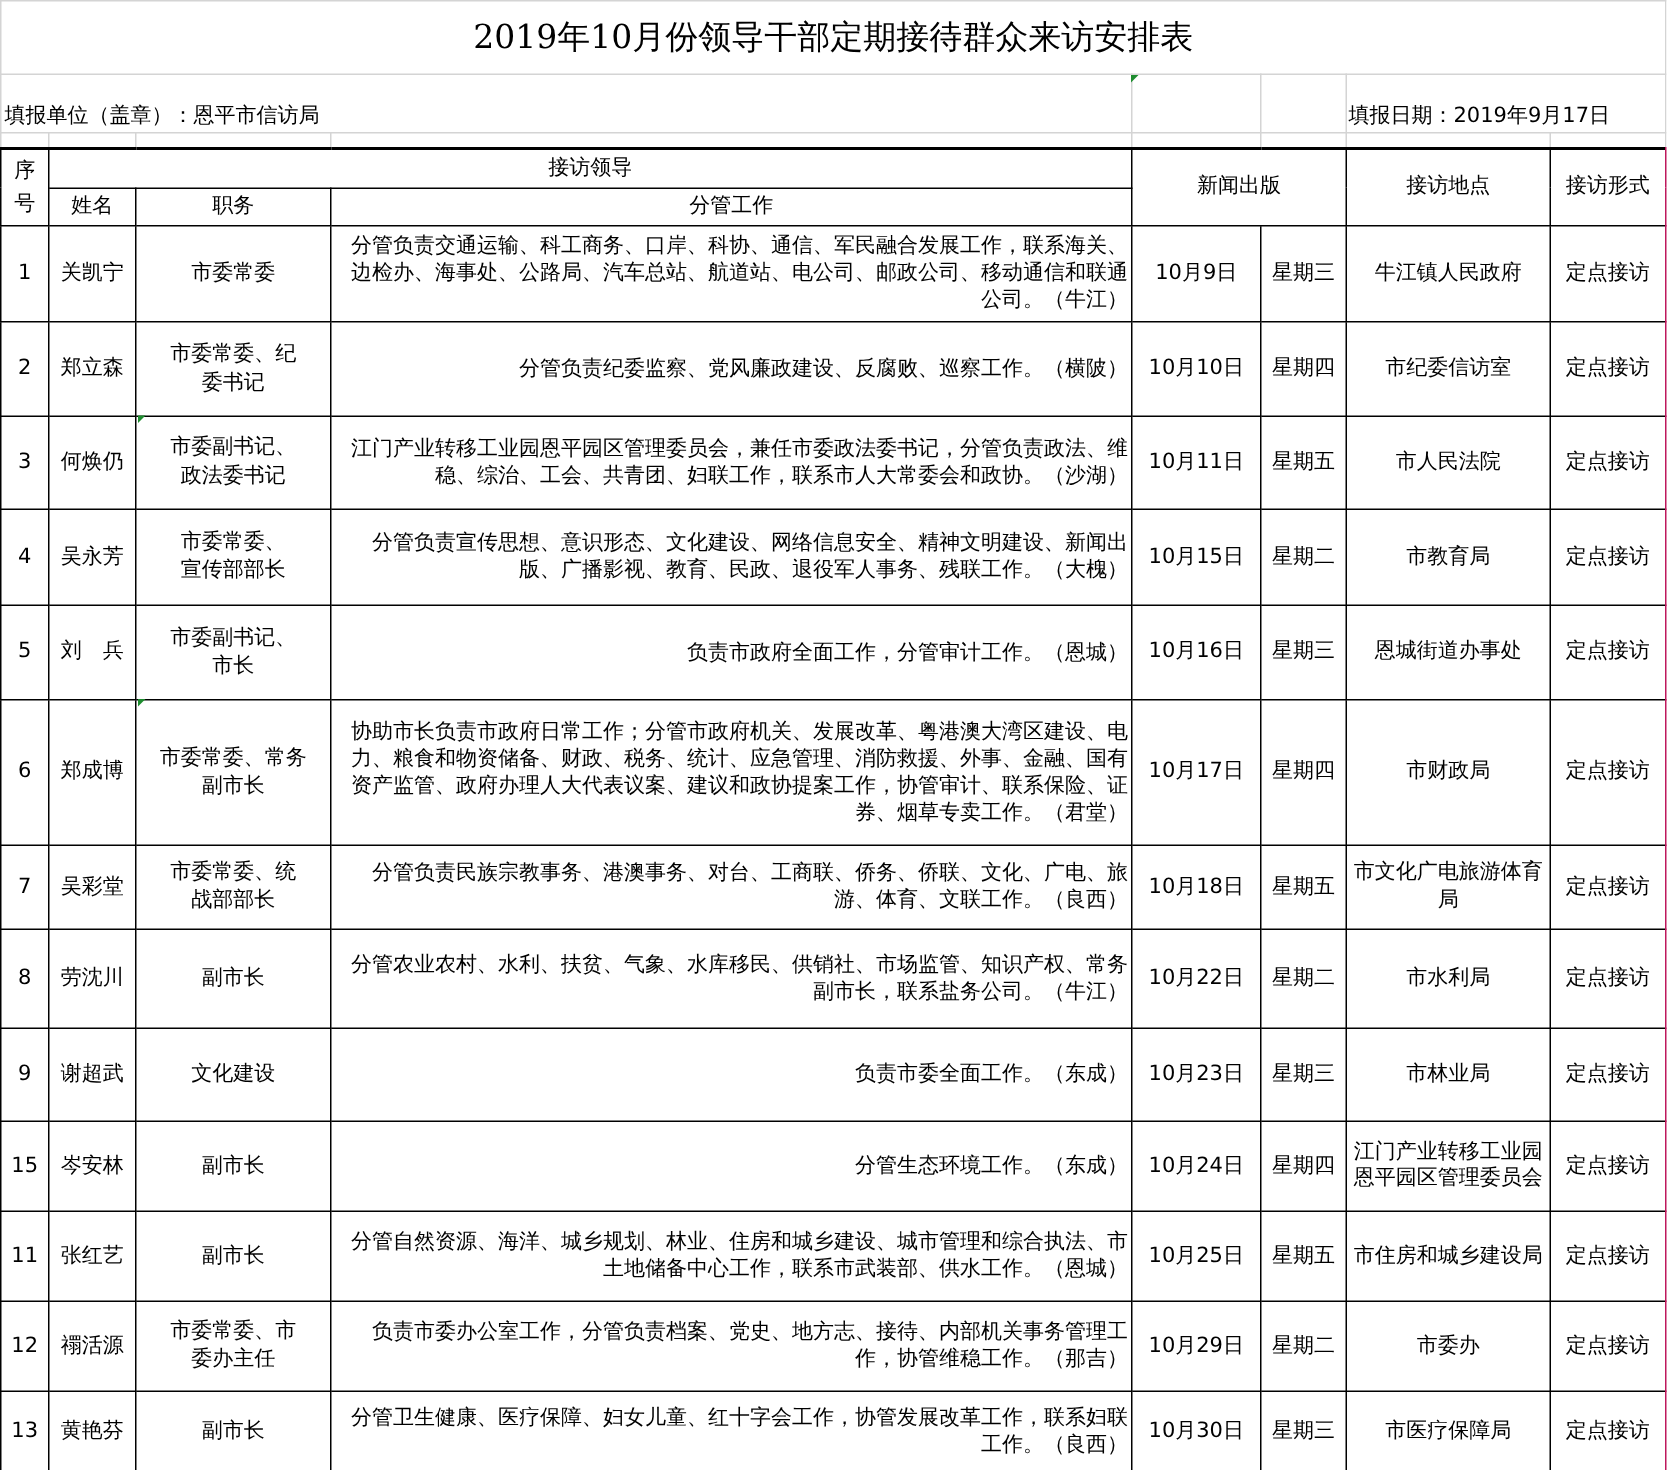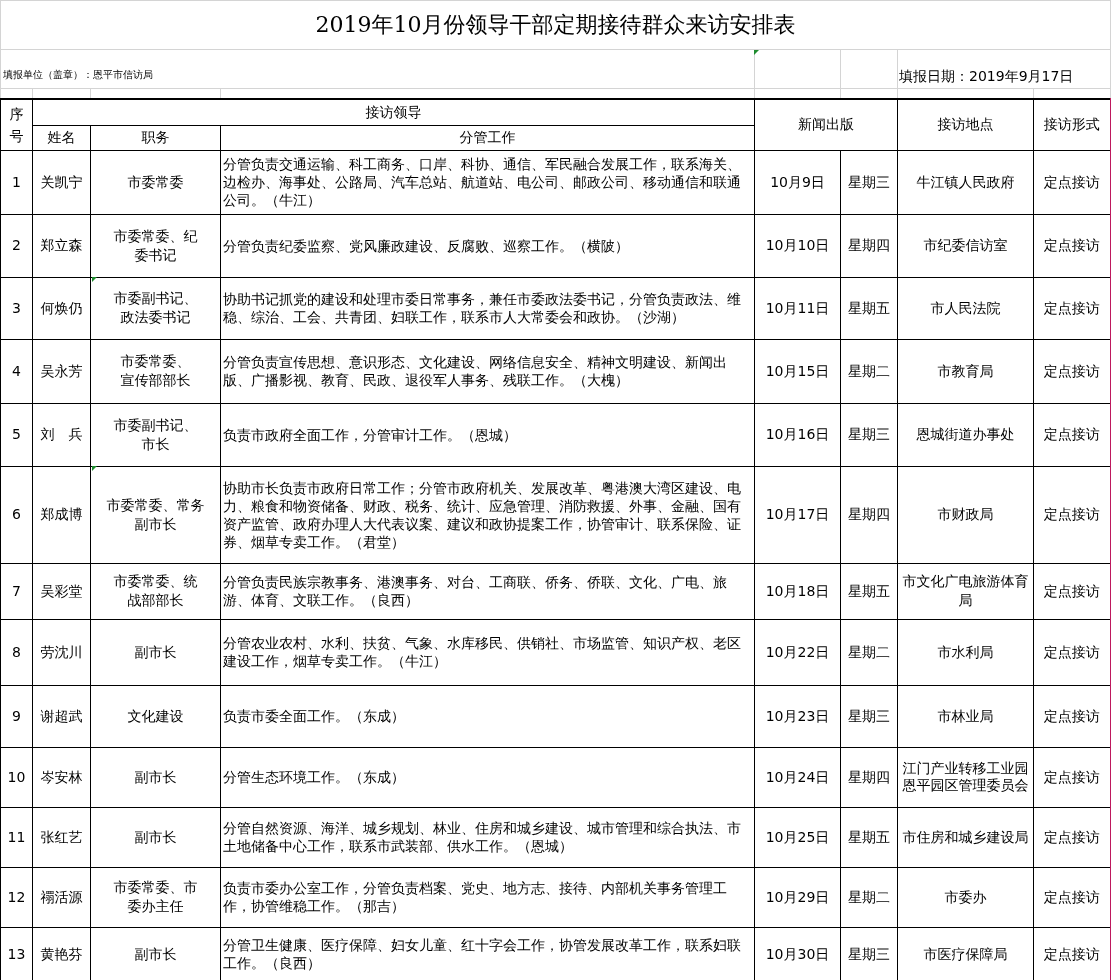--- a/index.html
+++ b/index.html
@@ -3,27 +3,27 @@
 <meta charset="utf-8">
 <style>
   html, body { margin:0; padding:0; background:#ffffff; }
   body { width:1111px; height:980px; position:relative; overflow:hidden;
          font-family:"DejaVu Sans", "Liberation Sans", sans-serif; color:#000; }
   .gridline-h { position:absolute; left:0; width:1111px; height:1px; background:#d4d4d4; }
   .gridline-v { position:absolute; width:1px; background:#d4d4d4; }
   .title { position:absolute; left:0; top:0; width:1111px; height:50px;
            display:flex; align-items:center; justify-content:center;
            font-family:"DejaVu Serif", "Liberation Serif", serif; font-size:22px; }
-  .sub-left { position:absolute; left:3px; top:68px; font-size:10px; }
+  .sub-left { position:absolute; left:3px; top:68px; font-size:14px; }
   .sub-right { position:absolute; left:899px; top:68px; font-size:14px; }
   .green-mark { position:absolute; width:0; height:0; border-top:5px solid #1e8c2f; border-right:5px solid transparent; }
   table.sched { position:absolute; left:0; top:98px; border-collapse:collapse; table-layout:fixed; width:1111px; }
   table.sched td { border:1px solid #000; padding:0 2px; font-size:14px; line-height:19px;
                    text-align:center; vertical-align:middle; overflow:hidden; }
-  table.sched td.duty { text-align:left; padding-left:2px; font-size:14px; line-height:18px; }
+  table.sched td.duty { text-align:right; padding-left:2px; font-size:14px; line-height:18px; }
   table.sched td.hdr { font-size:14px; }
   table.sched { border-top:2px solid #000; border-right:4px solid #be185d; }
 </style>
 </head>
 <body>
 
 <div class="gridline-h" style="top:0px"></div>
 <div class="gridline-h" style="top:49px"></div>
 <div class="gridline-h" style="top:88px"></div>
 <div class="gridline-v" style="left:754px;top:49px;height:49px"></div>
@@ -87,21 +87,21 @@
     <td class="duty">分管负责纪委监察、党风廉政建设、反腐败、巡察工作。（横陂）</td>
     <td>10月10日</td>
     <td>星期四</td>
     <td>市纪委信访室</td>
     <td>定点接访</td>
   </tr>
   <tr style="height:62px">
     <td>3</td>
     <td>何焕仍</td>
     <td style="padding:0 16px;position:relative">市委副书记、政法委书记</td>
-    <td class="duty">协助书记抓党的建设和处理市委日常事务，兼任市委政法委书记，分管负责政法、维稳、综治、工会、共青团、妇联工作，联系市人大常委会和政协。（沙湖）</td>
+    <td class="duty">江门产业转移工业园恩平园区管理委员会，兼任市委政法委书记，分管负责政法、维稳、综治、工会、共青团、妇联工作，联系市人大常委会和政协。（沙湖）</td>
     <td>10月11日</td>
     <td>星期五</td>
     <td>市人民法院</td>
     <td>定点接访</td>
   </tr>
   <tr style="height:64px">
     <td>4</td>
     <td>吴永芳</td>
     <td style="padding:0 28px">市委常委、宣传部部长</td>
     <td class="duty">分管负责宣传思想、意识形态、文化建设、网络信息安全、精神文明建设、新闻出版、广播影视、教育、民政、退役军人事务、残联工作。（大槐）</td>
@@ -137,38 +137,38 @@
     <td class="duty">分管负责民族宗教事务、港澳事务、对台、工商联、侨务、侨联、文化、广电、旅游、体育、文联工作。（良西）</td>
     <td>10月18日</td>
     <td>星期五</td>
     <td>市文化广电旅游体育局</td>
     <td>定点接访</td>
   </tr>
   <tr style="height:66px">
     <td>8</td>
     <td>劳沈川</td>
     <td>副市长</td>
-    <td class="duty">分管农业农村、水利、扶贫、气象、水库移民、供销社、市场监管、知识产权、老区建设工作，烟草专卖工作。（牛江）</td>
+    <td class="duty">分管农业农村、水利、扶贫、气象、水库移民、供销社、市场监管、知识产权、常务副市长，联系盐务公司。（牛江）</td>
     <td>10月22日</td>
     <td>星期二</td>
     <td>市水利局</td>
     <td>定点接访</td>
   </tr>
   <tr style="height:62px">
     <td>9</td>
     <td>谢超武</td>
     <td>文化建设</td>
     <td class="duty">负责市委全面工作。（东成）</td>
     <td>10月23日</td>
     <td>星期三</td>
     <td>市林业局</td>
     <td>定点接访</td>
   </tr>
   <tr style="height:60px">
-    <td>10</td>
+    <td>15</td>
     <td>岑安林</td>
     <td>副市长</td>
     <td class="duty">分管生态环境工作。（东成）</td>
     <td>10月24日</td>
     <td>星期四</td>
     <td style="line-height:17px">江门产业转移工业园恩平园区管理委员会</td>
     <td>定点接访</td>
   </tr>
   <tr style="height:60px">
     <td>11</td>

